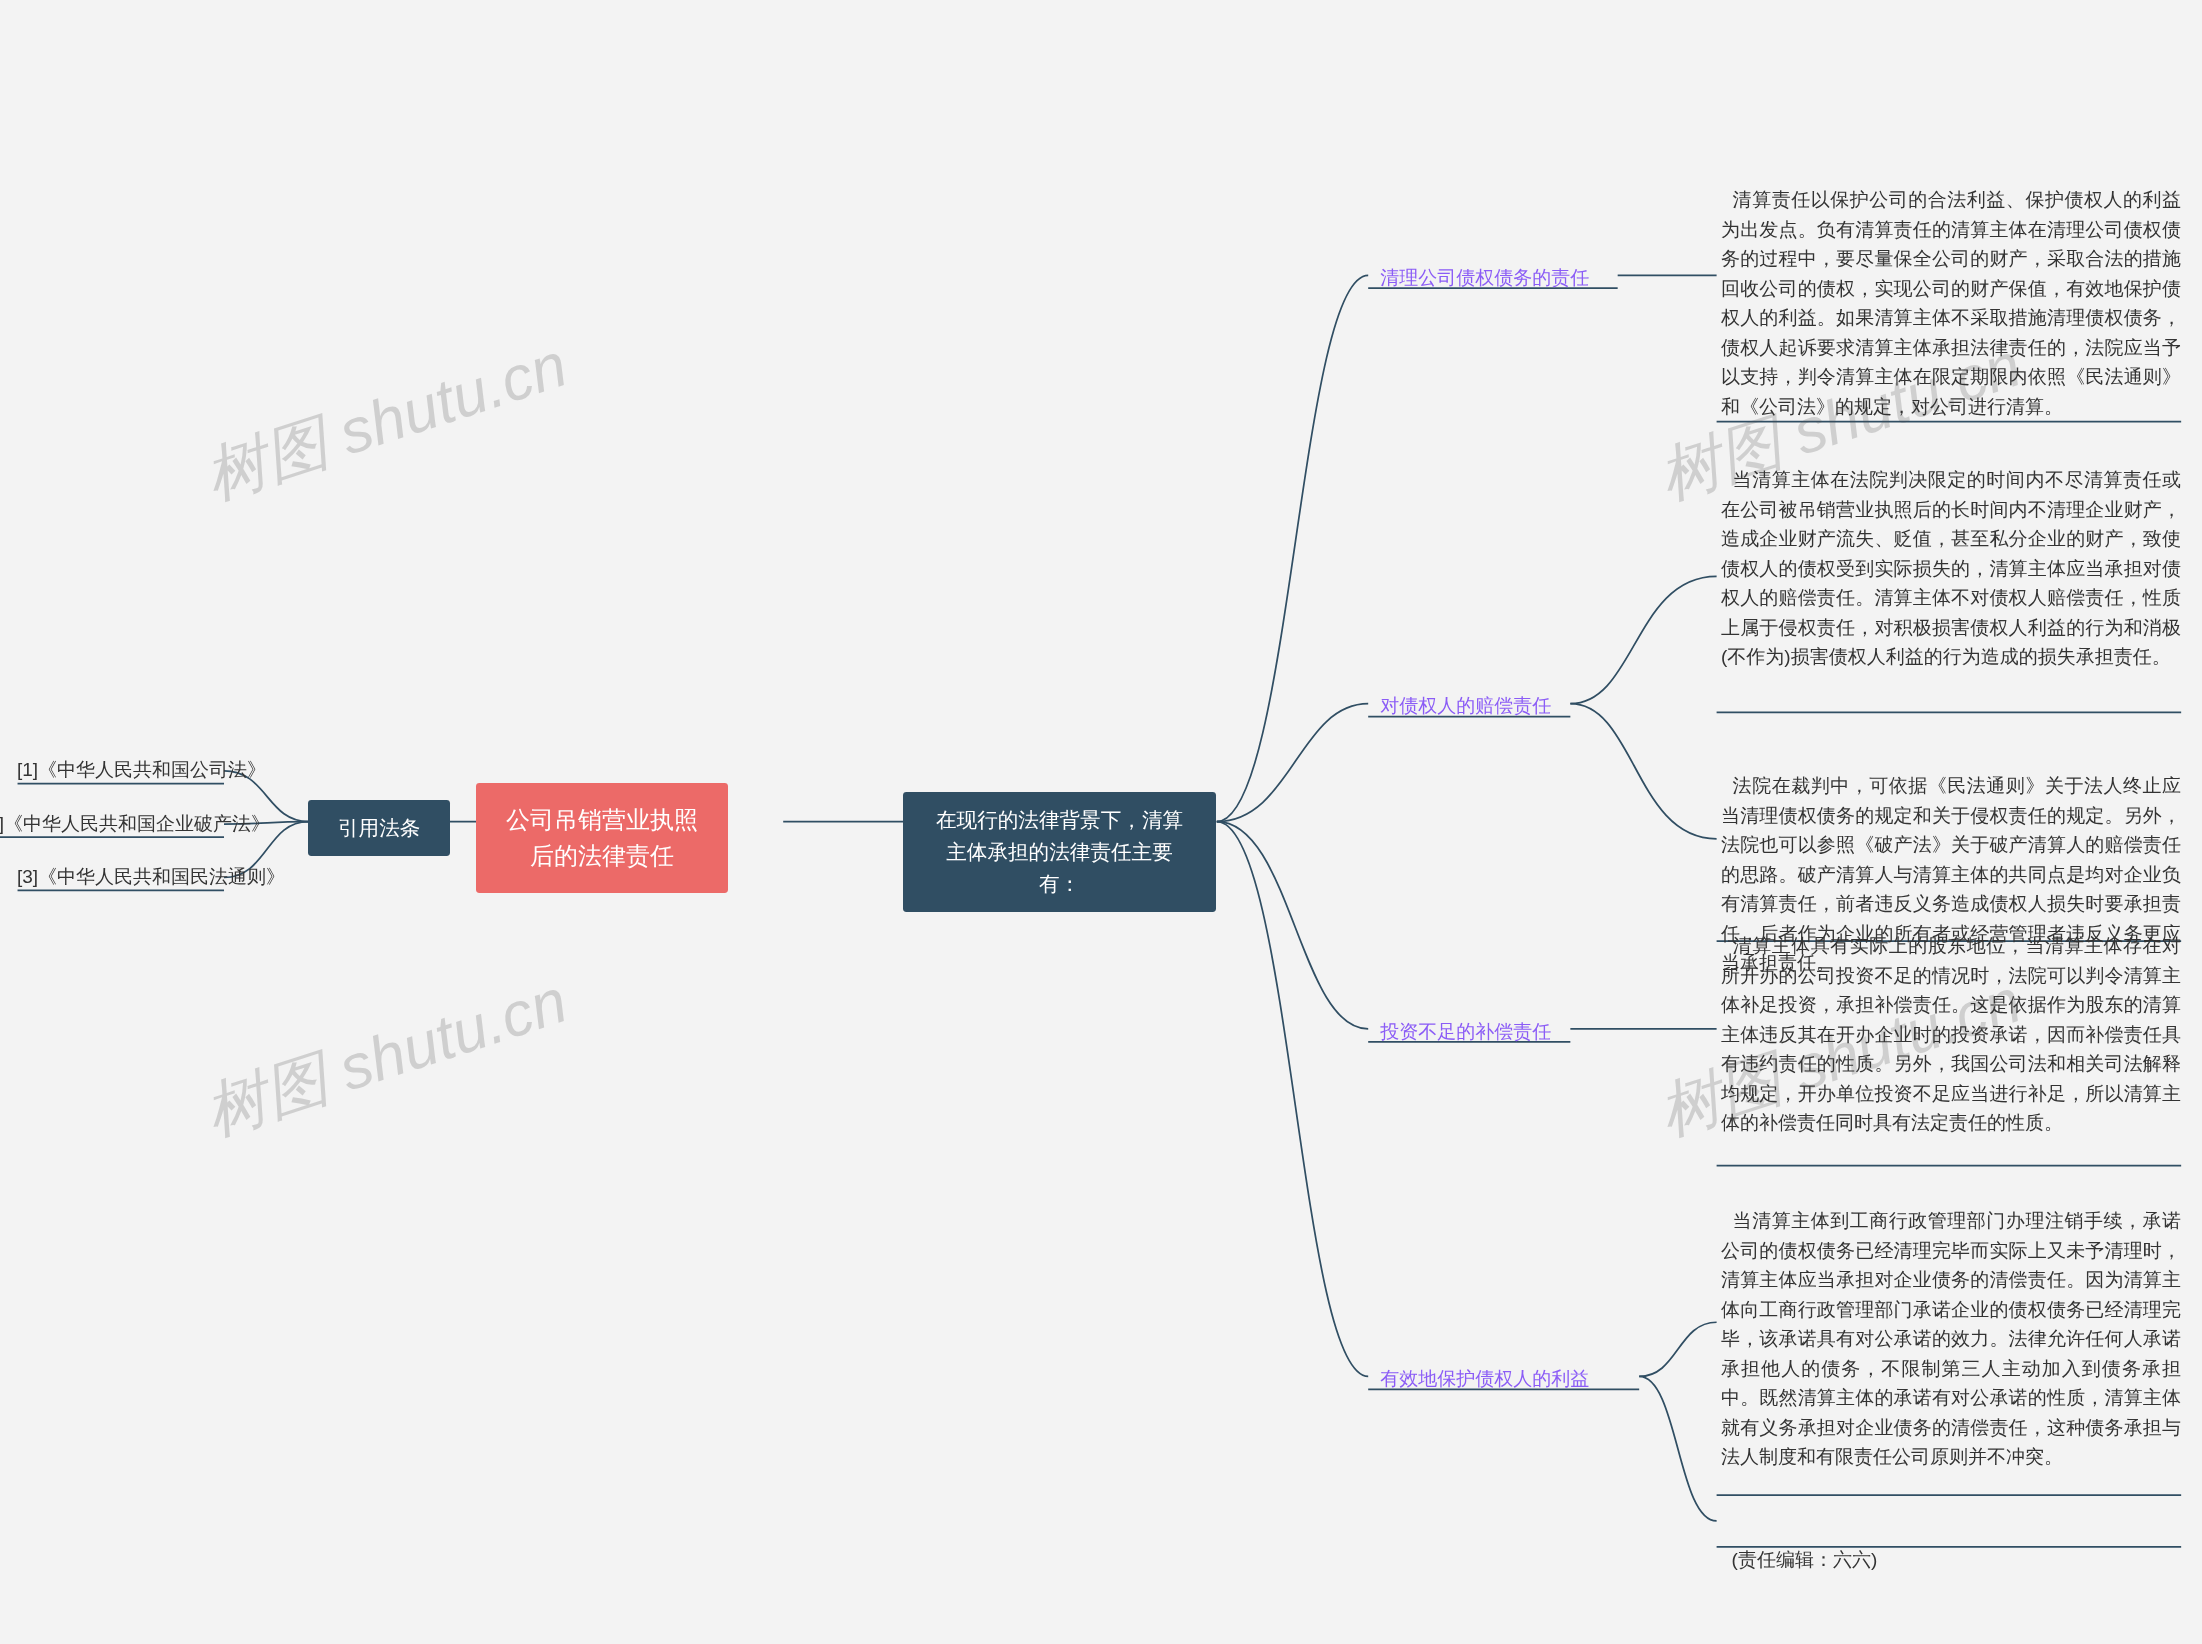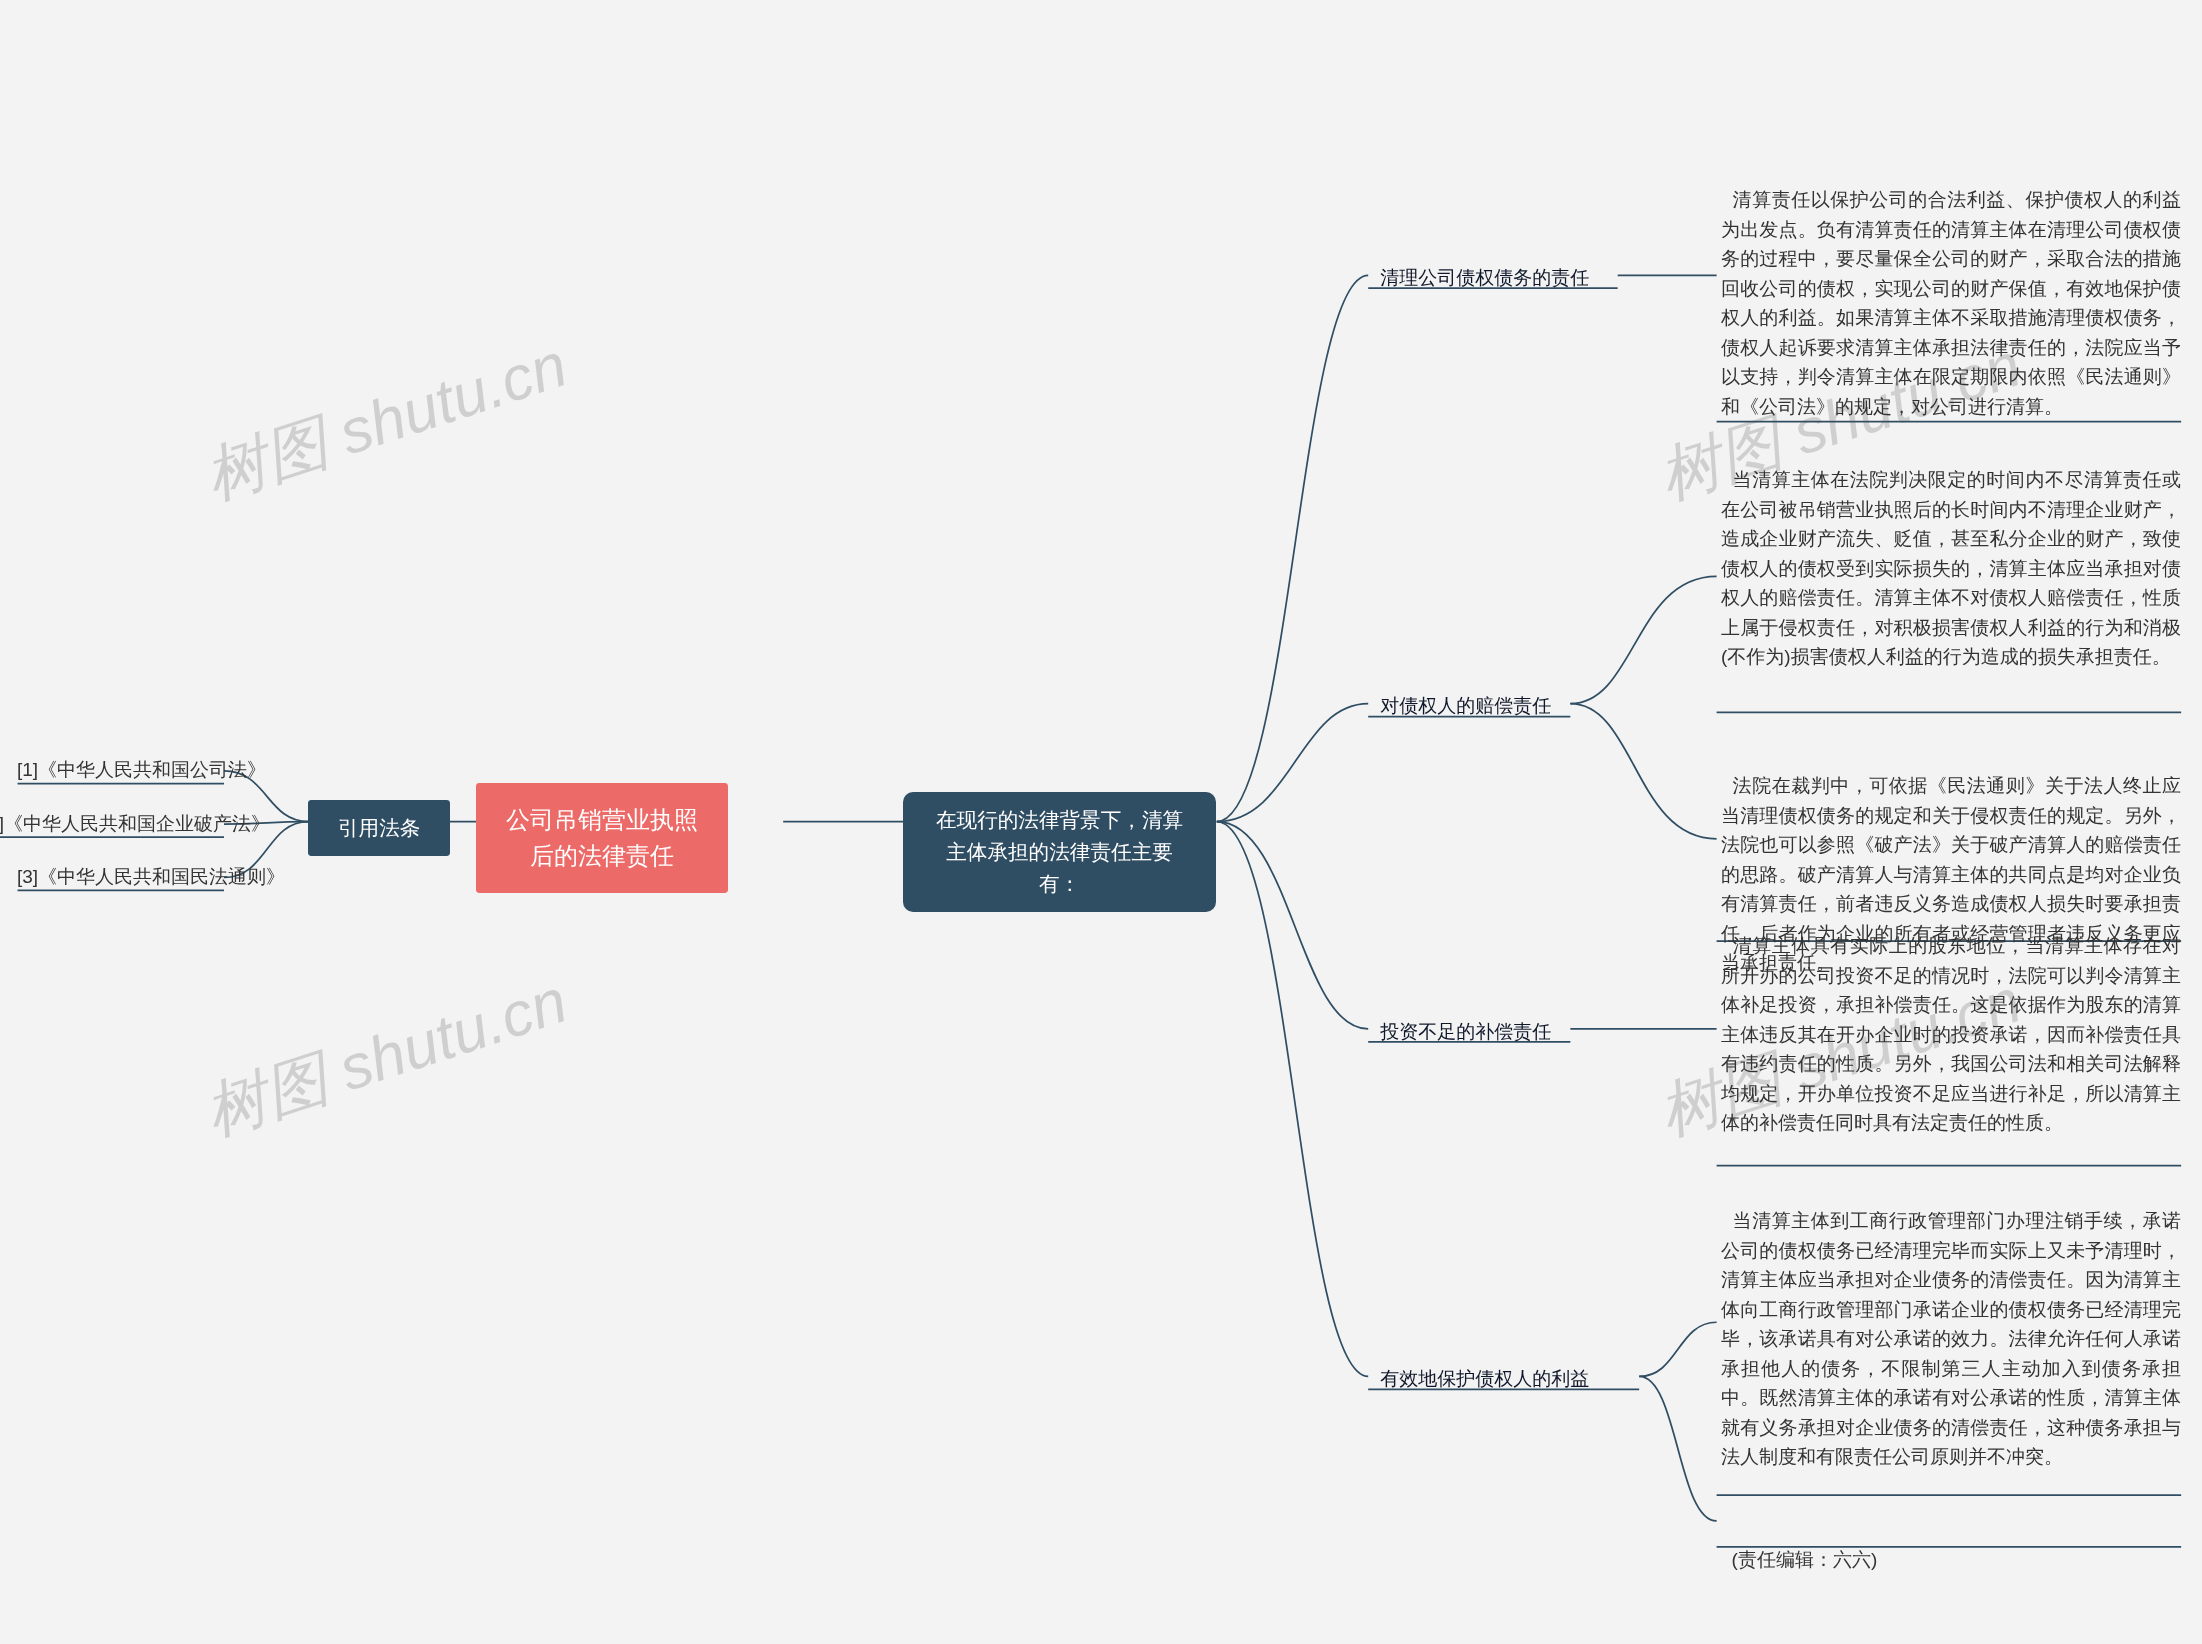--- a/index.html
+++ b/index.html
@@ -2,21 +2,21 @@
 <html style="font-size:13.8px"><head>
 <meta charset="utf-8">
 <style>
   * { box-sizing: border-box; margin: 0; padding: 0; }
   html, body { width: 2203px; height: 1644px; background: #f3f3f3; font-family: "Microsoft YaHei", "PingFang SC", sans-serif; position: relative; overflow: hidden; }
   .canvas { position: absolute; inset: 0; }
   svg.connectors { position: absolute; inset: 0; width: 2203px; height: 1644px; pointer-events: none; }
   .node { position: absolute; font-size: 19px; line-height: 1.55; color: #333; }
   .root { background: #ec6a68; color: #fff; padding: 19px 22.4px; text-align: center; font-size: 24px; line-height: 1.5; border-radius: 3.4px; }
   .branch { background: #304e63; color: #fff; padding: 12px 30px; font-size: 20.6px; border-radius: 3.4px; }
-  .leaf-label { color: #0f172a; font-size: 19px; padding: 3.4px 5.2px; }
+  .leaf-label { color: #8b5cf6; font-size: 19px; padding: 3.4px 5.2px; }
   .leaf-text { color: #333; font-size: 19px; width: 460px; text-align: justify; white-space: pre-wrap; }
   .ref-leaf { color: #333; font-size: 19px; }
   .watermark { position: absolute; font-size: 62px; color: rgba(80,80,80,0.22); transform: rotate(-18deg); font-family: sans-serif; white-space: nowrap; pointer-events: none; font-style: italic; }
 </style>
 </head>
 <body>
 <div class="canvas">
 
 <svg class="connectors" viewBox="0 0 2560 1911" width="2203" height="1644">
   <g stroke="#304e63" stroke-width="2" fill="none">
@@ -75,21 +75,21 @@
 <div class="node ref-leaf" style="left:17px; top:755px;">
   <span>[1]《中华人民共和国公司法》</span>
 </div>
 <div class="node ref-leaf" style="left:-17px; top:809px;">
   <span>[2]《中华人民共和国企业破产法》</span>
 </div>
 <div class="node ref-leaf" style="left:17px; top:862px;">
   <span>[3]《中华人民共和国民法通则》</span>
 </div>
 
-<div class="node branch" style="left:903px; top:792px; width:313px; text-align:center;border-radius:10px;">
+<div class="node branch" style="left:903px; top:792px; width:313px; text-align:center;">
   <span>在现行的法律背景下，清算主体承担的法律责任主要有：</span>
 </div>
 
 <div class="node leaf-label" style="left:1375px; top:260px;">
   <span>清理公司债权债务的责任</span>
 </div>
 <div class="node leaf-label" style="left:1375px; top:688px;">
   <span>对债权人的赔偿责任</span>
 </div>
 <div class="node leaf-label" style="left:1375px; top:1014px;">

